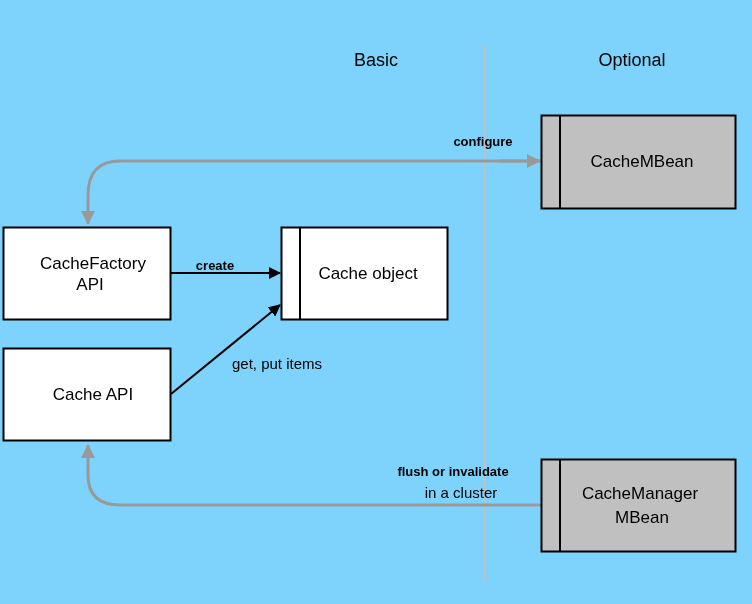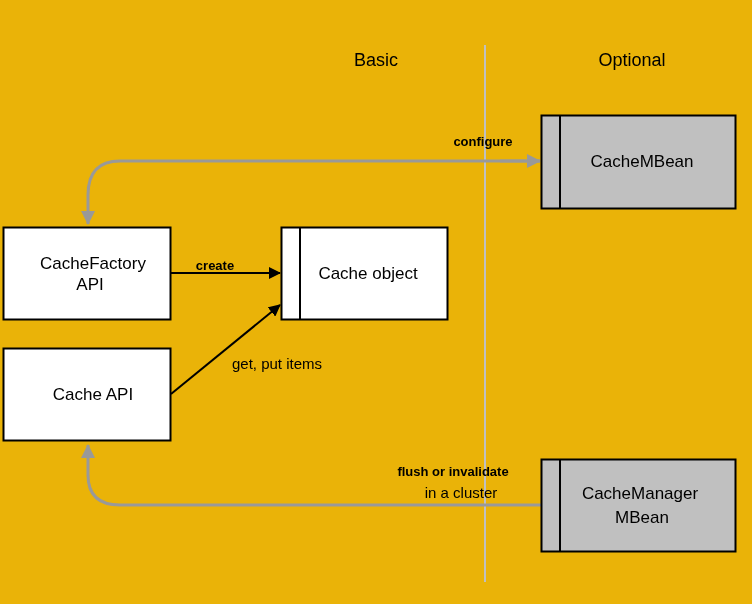--- a/index.html
+++ b/index.html
@@ -1,16 +1,16 @@
 <!DOCTYPE html>
 <html><head>
   <meta charset="utf-8">
   <style>
     html, body { margin: 0; padding: 0; background: #ffffff; }
-    #canvas { position: relative; width: 752px; height: 604px; overflow: hidden; background: #eab308; text-align: right; }
+    #canvas { position: relative; width: 752px; height: 604px; overflow: hidden; background: #7dd3fc; text-align: right; }
     svg { position: absolute; left: 0; top: 0; }
     .lbl { font-family: "Liberation Sans", sans-serif; fill: #000; }
     .head { font-size: 18px; }
     .box-text { font-size: 17px; }
     .edge-text { font-size: 13px; font-weight: bold; }
     .edge-text-n { font-size: 15px; }
   </style>
 </head>
 <body>
 

